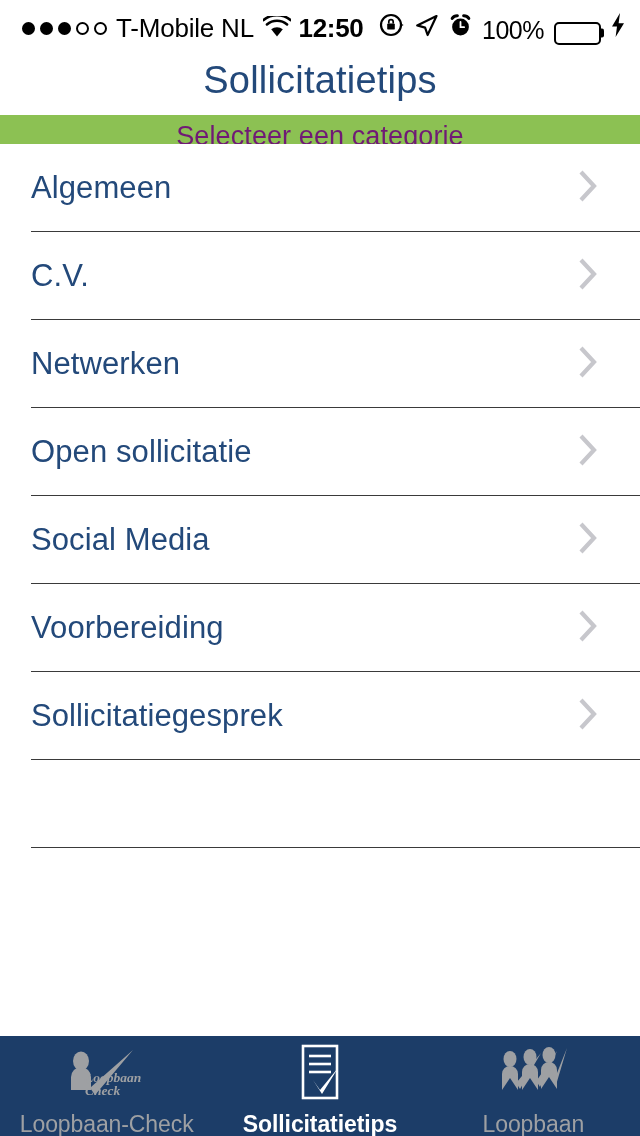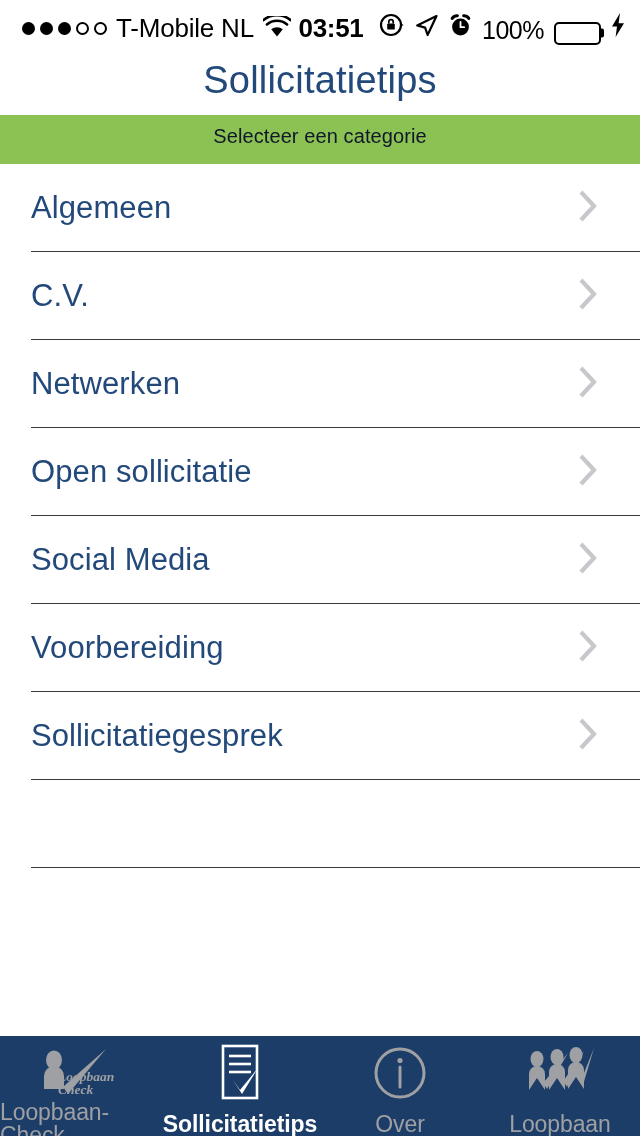--- a/index.html
+++ b/index.html
@@ -105,25 +105,25 @@
     font-weight: 400;
     letter-spacing: 0.2px;
     padding-top: 21px;
     padding-bottom: 16px;
     line-height: 1.0;
   }
 
   
   .category-banner {
     background: #8CC153;
-    color: #0f172a;
+    color: #701a75;
     text-align: center;
-    font-size: 20px;
-    font-weight: 400;
-    height: 49px;
+    font-size: 27px;
+    font-weight: 400;
+    height: 29px;
     line-height: 42px;
     letter-spacing: 0.1px;
   }
 
   
   .list {
     background: #ffffff;
   }
   .list-row {
     height: 88px;
@@ -213,21 +213,21 @@
     <span class="carrier">T-Mobile NL</span>
     <span class="wifi-icon">
       <svg width="28" height="21" viewBox="0 0 28 21">
         <path d="M14 20.5 L8.2 13.2 a9.2 9.2 0 0 1 11.6 0 Z" fill="#000"></path>
         <path d="M3.9 8.4 a15.8 15.8 0 0 1 20.2 0" stroke="#000" stroke-width="2.6" fill="none" stroke-linecap="round"></path>
         <path d="M0.6 4.0 a21.2 21.2 0 0 1 26.8 0" stroke="#000" stroke-width="2.6" fill="none" stroke-linecap="round"></path>
       </svg>
     </span>
   </div>
 
-  <div class="status-center">03:51</div>
+  <div class="status-center">12:50</div>
 
   <div class="status-right">
     <span>
       <svg width="26" height="26" viewBox="0 0 26 26">
         <circle cx="12" cy="13" r="10" stroke="#000" stroke-width="2.2" fill="none"></circle>
         <rect x="8.2" y="11.4" width="7.6" height="6.2" rx="1.2" fill="#000"></rect>
         <path d="M9.8 11.4 v-1.6 a2.2 2.2 0 0 1 4.4 0 v1.6" stroke="#000" stroke-width="1.7" fill="none"></path>
         <path d="M21 11 l3.6 2 -3.6 2 z" fill="#000"></path>
       </svg>
     </span>
@@ -357,30 +357,20 @@
         <rect x="9" y="3" width="34" height="52" fill="none" stroke="#ffffff" stroke-width="2.6"></rect>
         <line x1="15" y1="13" x2="37" y2="13" stroke="#ffffff" stroke-width="2.6"></line>
         <line x1="15" y1="21" x2="37" y2="21" stroke="#ffffff" stroke-width="2.6"></line>
         <line x1="15" y1="29" x2="37" y2="29" stroke="#ffffff" stroke-width="2.6"></line>
         <path d="M19 37 L26 47 L44 25 L28 51 Z" fill="#ffffff"></path>
       </svg>
     </span>
     <span class="tab-label">Sollicitatietips</span>
   </div>
 
-  <div class="tab-item">
-    <span class="tab-icon">
-      <svg width="56" height="56" viewBox="0 0 56 56">
-        <circle cx="28" cy="28" r="24" fill="none" stroke="#9EA0A3" stroke-width="3"></circle>
-        <circle cx="28" cy="15.5" r="2.6" fill="#9EA0A3"></circle>
-        <line x1="28" y1="22" x2="28" y2="42" stroke="#9EA0A3" stroke-width="3" stroke-linecap="round"></line>
-      </svg>
-    </span>
-    <span class="tab-label">Over</span>
-  </div>
 
   <div class="tab-item">
     <span class="tab-icon">
       <svg width="72" height="56" viewBox="0 0 72 56">
         <g fill="#9EA0A3">
           <ellipse cx="13" cy="14" rx="6.5" ry="8"></ellipse>
           <path d="M5 45 V29 a8 8 0 0 1 16 0 V45 L13 33 Z"></path>
           <path d="M13 28 L20 37 L44 8 L23 44 Z"></path>
 
           <ellipse cx="33" cy="12" rx="6.5" ry="8"></ellipse>

